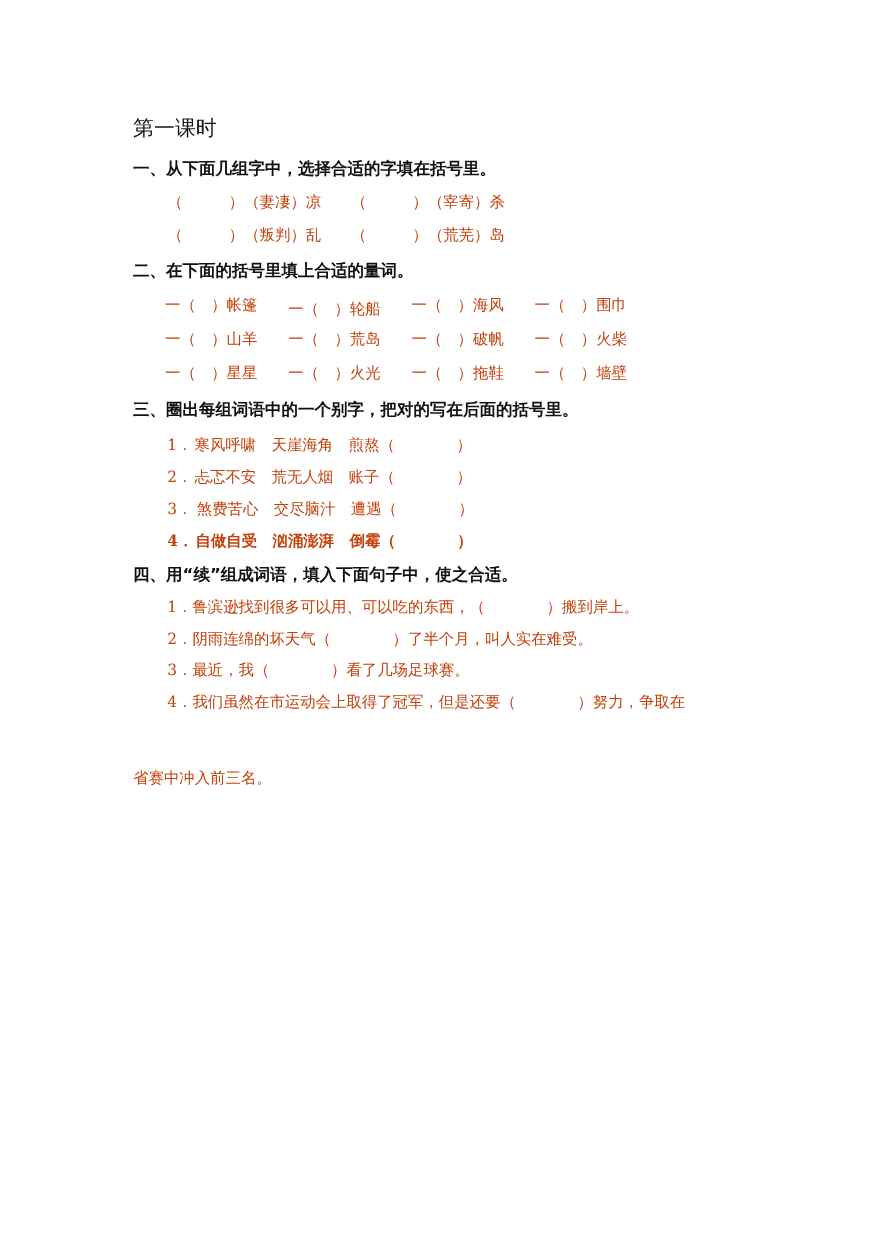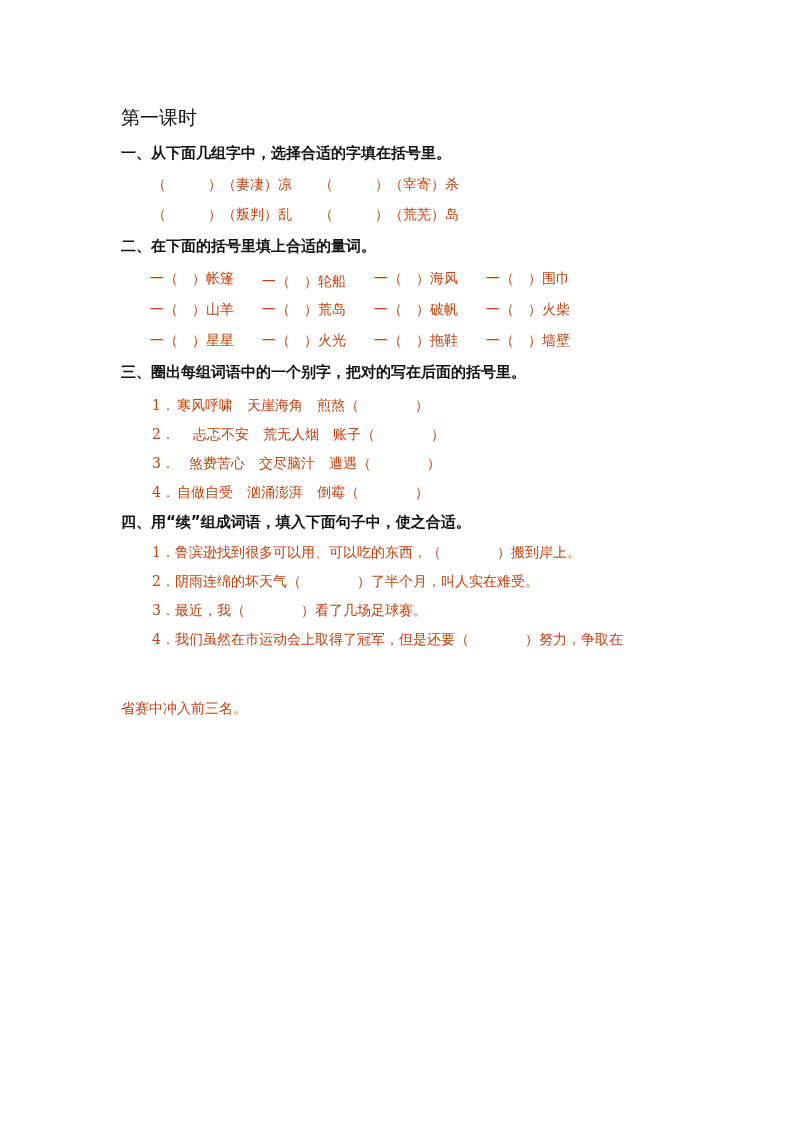--- a/index.html
+++ b/index.html
@@ -48,26 +48,26 @@
   <div class="abs body" style="left:262px; top:333px;">一（　）火光</div>
   <div class="abs body" style="left:374px; top:333px;">一（　）拖鞋</div>
   <div class="abs body" style="left:486px; top:333px;">一（　）墙壁</div>
 
   <div class="abs heading" style="top:365px;">三、圈出每组词语中的一个别字，把对的写在后面的括号里。</div>
 
   <div class="abs body" style="left:152px; top:398px;">
     <span>1．</span><span style="margin-left:2px">寒风呼啸</span><span style="margin-left:14px">天崖海角</span><span style="margin-left:14px">煎熬</span><span>（　　　　）</span>
   </div>
   <div class="abs body" style="left:152px; top:427px;">
-    <span>2．</span><span style="margin-left:18px">忐忑不安</span><span style="margin-left:14px">荒无人烟</span><span style="margin-left:14px">账子</span><span>（　　　　）</span>
+    <span>2．</span><span style="margin-left:2px">忐忑不安</span><span style="margin-left:14px">荒无人烟</span><span style="margin-left:14px">账子</span><span>（　　　　）</span>
   </div>
   <div class="abs body" style="left:152px; top:456px;">
-    <span>3．</span><span style="margin-left:14px">煞费苦心</span><span style="margin-left:14px">交尽脑汁</span><span style="margin-left:14px">遭遇</span><span>（　　　　）</span>
+    <span>3．</span><span style="margin-left:4px">煞费苦心</span><span style="margin-left:14px">交尽脑汁</span><span style="margin-left:14px">遭遇</span><span>（　　　　）</span>
   </div>
-  <div class="abs body" style="left:152px; top:485px;">
+  <div class="abs body" style="left:152px; top:485px;font-weight:bold;">
     <span>4．</span><span style="margin-left:2px">自做自受</span><span style="margin-left:14px">汹涌澎湃</span><span style="margin-left:14px">倒霉</span><span>（　　　　）</span>
   </div>
 
   <div class="abs heading" style="top:515px;">四、用“续”组成词语，填入下面句子中，使之合适。</div>
 
   <div class="abs body" style="left:152px; top:545px;">1．鲁滨逊找到很多可以用、可以吃的东西，（　　　　）搬到岸上。</div>
   <div class="abs body" style="left:152px; top:574px;">2．阴雨连绵的坏天气（　　　　）了半个月，叫人实在难受。</div>
   <div class="abs body" style="left:152px; top:603px;">3．最近，我（　　　　）看了几场足球赛。</div>
   <div class="abs body" style="left:152px; top:632px;">4．我们虽然在市运动会上取得了冠军，但是还要（　　　　）努力，争取在</div>
   <div class="abs body" style="left:121px; top:701px;">省赛中冲入前三名。</div>

